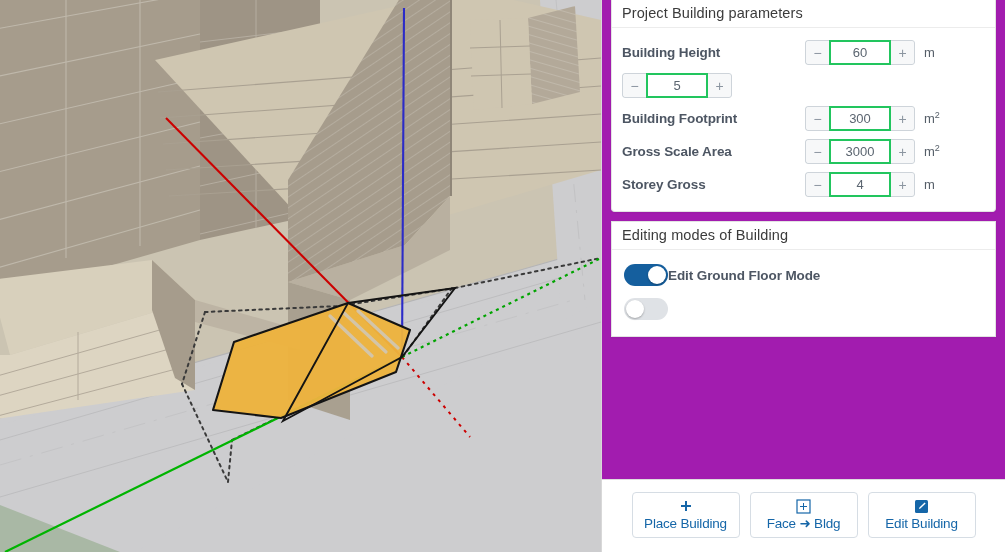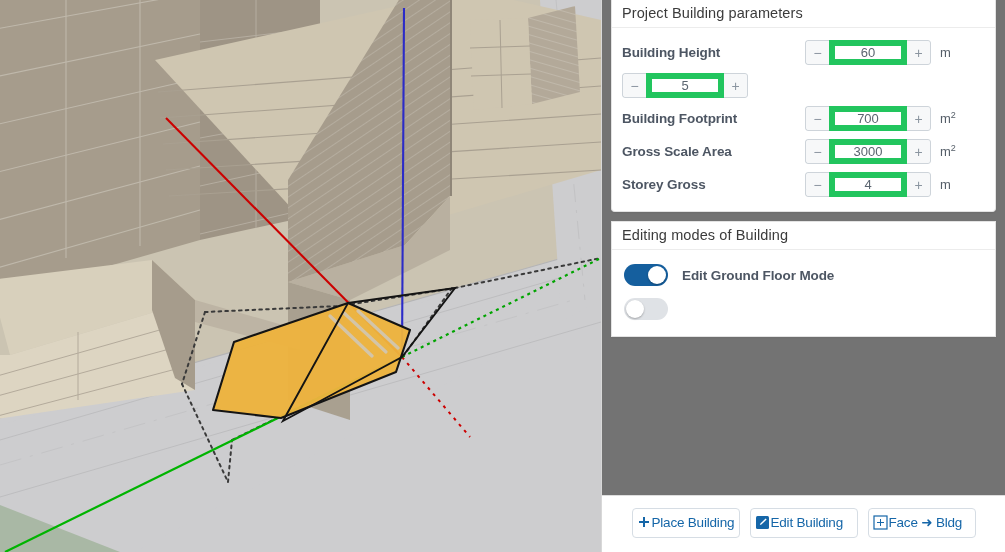--- a/index.html
+++ b/index.html
@@ -17,21 +17,21 @@
     width: 601px; height: 552px;
     overflow: hidden;
     background: #cfc9b8;
   }
   #viewport svg { display: block; width: 601px; height: 552px; }
 
   
   #panel {
     position: absolute; left: 601px; top: 0;
     width: 404px; height: 552px;
-    background: #737373;
+    background: #a21caf;
     border-left: 1px solid #d8d8d8;
     display: flex; flex-direction: column;
   }
   .panel-scroll { flex: 1 1 auto; overflow: hidden; padding: 0 0 0 0; }
 
   .card {
     margin: 0 9px 9px 9px;
     background: #ffffff;
     border: 1px solid #e3e3e3;
     border-radius: 0;
@@ -77,23 +77,23 @@
     color: #8b95a0;
     font-size: 14px;
     line-height: 1;
     display: flex; align-items: center; justify-content: center;
     cursor: pointer;
     user-select: none;
   }
   .spin-btn.minus { border-radius: 3px 0 0 3px; border-right: none; }
   .spin-btn.plus  { border-radius: 0 3px 3px 0; border-left: none; }
   .spin-value {
-    width: 78px;
-    background: #ffffff;
-    border: 6px solid #22c55e;
+    width: 62px;
+    background: #ffffff;
+    border: 2px solid #22c55e;
     text-align: center;
     font-size: 13px;
     color: #5b6570;
     display: flex; align-items: center; justify-content: center;
     cursor: text;
   }
   .unit {
     margin-left: 9px;
     font-size: 13px;
     color: #555e68;
@@ -119,21 +119,20 @@
   .switch.on { background: #155f9e; }
   .switch .knob {
     position: absolute; top: 2px; left: 2px;
     width: 18px; height: 18px;
     border-radius: 50%;
     background: #ffffff;
     box-shadow: 0 1px 2px rgba(0,0,0,.28);
   }
   .switch.on .knob { left: 24px; }
   .toggle-label {
-    margin-left: 14px;
     font-size: 13.5px;
     font-weight: bold;
     color: #4d5663;
     white-space: nowrap;
     letter-spacing: -.1px;
   }
 
   
   .panel-footer {
     flex: 0 0 auto;
@@ -144,21 +143,21 @@
   }
   .footer-btn {
     width: 108px;
     padding: 5px 4px 6px 4px;
     background: #ffffff;
     border: 1px solid #d6dde4;
     border-radius: 4px;
     color: #1566a8;
     cursor: pointer;
     text-align: center;
-    display: flex; flex-direction: row; align-items: center; gap: 1px;
+    display: flex; flex-direction: column; align-items: center; gap: 1px;
   }
   .footer-btn .btn-icon {
     height: 17px;
     display: flex; align-items: center; justify-content: center;
   }
   .footer-btn .btn-label {
     font-size: 13.5px;
     line-height: 15px;
     white-space: nowrap;
     letter-spacing: -.2px;
@@ -315,21 +314,21 @@
             </div>
             <div class="unit">
               <span></span>
             </div>
           </div>
 
           <div class="param-row">
             <div class="param-label">Building Footprint</div>
             <div class="spinner">
               <div class="spin-btn minus">−</div>
-              <div class="spin-value">700</div>
+              <div class="spin-value">300</div>
               <div class="spin-btn plus">+</div>
             </div>
             <div class="unit">
               <span>m</span><sup>2</sup>
             </div>
           </div>
 
           <div class="param-row">
             <div class="param-label">Gross Scale Area</div>
             <div class="spinner">
@@ -381,37 +380,37 @@
 
     <div class="panel-footer">
 
       <div class="footer-btn">
         <span class="btn-icon">
           <svg width="14" height="14" viewBox="0 0 14 14">
             <path d="M6 1 h2 v4 h4 v2 h-4 v4 h-2 v-4 h-4 v-2 h4 z" fill="#1566a8"></path>
           </svg>
         </span>
         <span class="btn-label">Place Building</span>
+      </div>
+
+      <div class="footer-btn">
+        <span class="btn-icon">
+          <svg width="15" height="15" viewBox="0 0 15 15">
+            <rect x="1" y="1" width="13" height="13" fill="none" stroke="#1566a8" stroke-width="1.2"></rect>
+            <path d="M7 4 h1 v3 h3 v1 h-3 v3 h-1 v-3 h-3 v-1 h3 z" fill="#1566a8"></path>
+          </svg>
+        </span>
+        <span class="btn-label">Face ➜ Bldg</span>
       </div>
 
       <div class="footer-btn">
         <span class="btn-icon">
           <svg width="15" height="15" viewBox="0 0 15 15">
             <rect x="1" y="1" width="13" height="13" rx="1.5" fill="#1566a8"></rect>
             <path d="M10.6 3.4 L11.6 4.4 L6.4 9.6 L4.9 10.1 L5.4 8.6 Z" fill="#ffffff"></path>
           </svg>
         </span>
         <span class="btn-label">Edit Building</span>
       </div>
 
-      <div class="footer-btn">
-        <span class="btn-icon">
-          <svg width="15" height="15" viewBox="0 0 15 15">
-            <rect x="1" y="1" width="13" height="13" fill="none" stroke="#1566a8" stroke-width="1.2"></rect>
-            <path d="M7 4 h1 v3 h3 v1 h-3 v3 h-1 v-3 h-3 v-1 h3 z" fill="#1566a8"></path>
-          </svg>
-        </span>
-        <span class="btn-label">Face ➜ Bldg</span>
-      </div>
-
     </div>
   </div>
 </div>
 
 </body></html>

